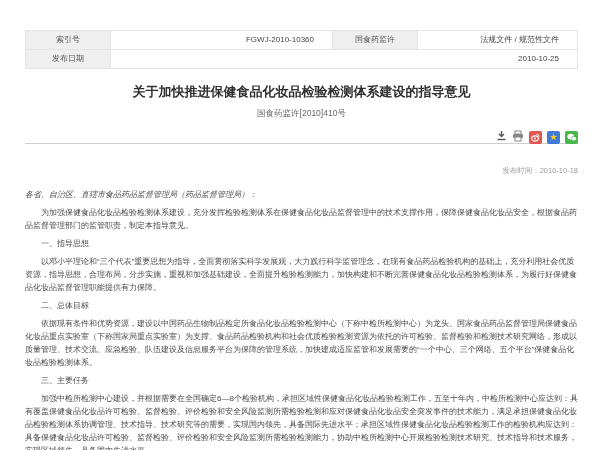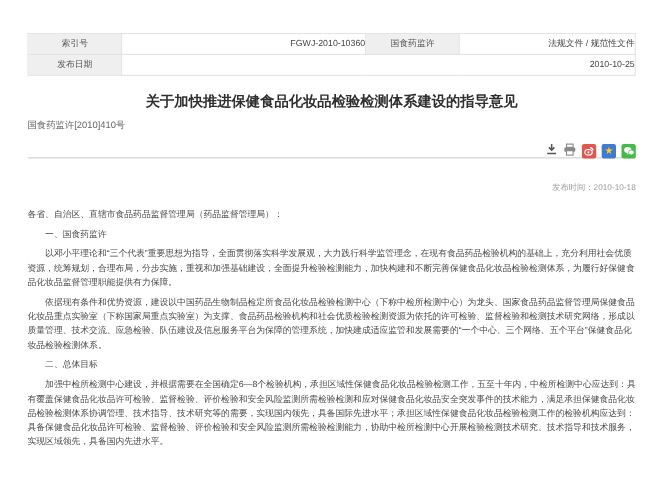--- a/index.html
+++ b/index.html
@@ -2,46 +2,46 @@
 <html><head>
 <meta charset="utf-8">
 <style>
   * { margin: 0; padding: 0; box-sizing: border-box; }
   html, body { width: 600px; height: 450px; background: #ffffff; overflow: hidden; }
   body { font-family: "Liberation Sans", "DejaVu Sans", sans-serif; color: #444; }
   .page { width: 600px; height: 450px; background: #fff; padding: 30px 22px 0 25px; }
 
   
   table.meta { width: 553px; border-collapse: collapse; table-layout: fixed; font-size: 8px; }
-  table.meta td { border: 1px solid #e4e4e4; height: 19px; padding: 2px 0; line-height: 12px;
+  table.meta td { border: 1px solid #e4e4e4; height: 19px; padding: 2px 18px; line-height: 12px;
                   overflow: hidden; white-space: nowrap; }
   td.lbl { background: #efefef; text-align: center; color: #555; }
   td.val { background: #fff; color: #444; text-align: right; }
 
   
   .art-title { margin-top: 14px; text-align: center; font-size: 13px; font-weight: bold; color: #2f2f2f; }
-  .doc-no { margin-top: 7px; font-size: 8.5px; color: #666; }
+  .doc-no { margin-top: 7px; text-align: center; font-size: 8.5px; color: #666; }
 
   
   .toolbar { margin-top: 8px; height: 16px; border-bottom: 1px solid #cfcfcf;
              display: flex; justify-content: flex-end; align-items: center; gap: 5px; }
   .tool-ico { width: 12px; height: 12px; display: inline-flex; align-items: center;
               justify-content: center; cursor: pointer; }
   .share-ico { width: 13px; height: 13px; border-radius: 2px; display: inline-flex;
                align-items: center; justify-content: center; cursor: pointer;
                position: relative; top: 2px; }
   .share-ico svg { display: block; }
   .star { color: #ffd11d; font-size: 9px; line-height: 9px; }
 
   .pub-time { margin-top: 22px; text-align: right; font-size: 7.5px; color: #9a9a9a; }
 
   
   .body-text { margin-top: 12px; font-size: 8px; line-height: 13px; color: #4a4a4a; }
   .body-text p { margin-bottom: 5px; text-indent: 2em; }
-  .body-text p.salutation { text-indent: 0; }
+  .body-text p.salutation { text-indent: 0; font-style: italic; }
 </style>
 </head>
 <body>
 
 <div class="page">
 
   <table class="meta">
     <colgroup>
         <col style="width:85px">
         <col style="width:222px">
@@ -95,20 +95,22 @@
           <ellipse cx="6.9" cy="5.6" rx="2.6" ry="2.2" fill="#fff" stroke="#46b94a" stroke-width="0.7"></ellipse>
           <path d="M2.8 7.6 L3.6 5.9 L4.8 6.4 Z" fill="#fff"></path>
         </svg>
     </span>
   </div>
 
   <div class="pub-time">发布时间：2010-10-18</div>
 
   <div class="body-text">
     <p class="salutation">各省、自治区、直辖市食品药品监督管理局（药品监督管理局）：</p>
-    <p>一、国食药监许</p>
-    <p>以邓小平理论和“三个代表”重要思想为指导，全面贯彻落实科学发展观，大力践行科学监管理念，在现有食品药品检验机构的基础上，充分利用社会优质资源，统筹规划，合理布局，分步实施，重视和加强基础建设，全面提升检验检测能力，加快构建和不断完善保健食品化妆品检验检测体系，为履行好保健食品化妆品监督管理职能提供有力保障。</p>
+    <p>为加强保健食品化妆品检验检测体系建设，充分发挥检验检测体系在保健食品化妆品监督管理中的技术支撑作用，保障保健食品化妆品安全，根据食品药品监督管理部门的监管职责，制定本指导意见。</p>
+    <p>一、指导思想</p>
+    <p>以邓小平理论和“三个代表”重要思想为指导，全面贯彻落实科学发展观，大力践行科学监管理念，在现有食品药品检验机构的基础上，充分利用社会优质资源，指导思想，合理布局，分步实施，重视和加强基础建设，全面提升检验检测能力，加快构建和不断完善保健食品化妆品检验检测体系，为履行好保健食品化妆品监督管理职能提供有力保障。</p>
+    <p>二、总体目标</p>
     <p>依据现有条件和优势资源，建设以中国药品生物制品检定所食品化妆品检验检测中心（下称中检所检测中心）为龙头、国家食品药品监督管理局保健食品化妆品重点实验室（下称国家局重点实验室）为支撑、食品药品检验机构和社会优质检验检测资源为依托的许可检验、监督检验和检测技术研究网络，形成以质量管理、技术交流、应急检验、队伍建设及信息服务平台为保障的管理系统，加快建成适应监管和发展需要的“一个中心、三个网络、五个平台”保健食品化妆品检验检测体系。</p>
-    <p>二、总体目标</p>
+    <p>三、主要任务</p>
     <p>加强中检所检测中心建设，并根据需要在全国确定6—8个检验机构，承担区域性保健食品化妆品检验检测工作，五至十年内，中检所检测中心应达到：具有覆盖保健食品化妆品许可检验、监督检验、评价检验和安全风险监测所需检验检测和应对保健食品化妆品安全突发事件的技术能力，满足承担保健食品化妆品检验检测体系协调管理、技术指导、技术研究等的需要，实现国内领先，具备国际先进水平；承担区域性保健食品化妆品检验检测工作的检验机构应达到：具备保健食品化妆品许可检验、监督检验、评价检验和安全风险监测所需检验检测能力，协助中检所检测中心开展检验检测技术研究、技术指导和技术服务，实现区域领先，具备国内先进水平。</p>
   </div>
 
 </div>
 
 </body></html>

